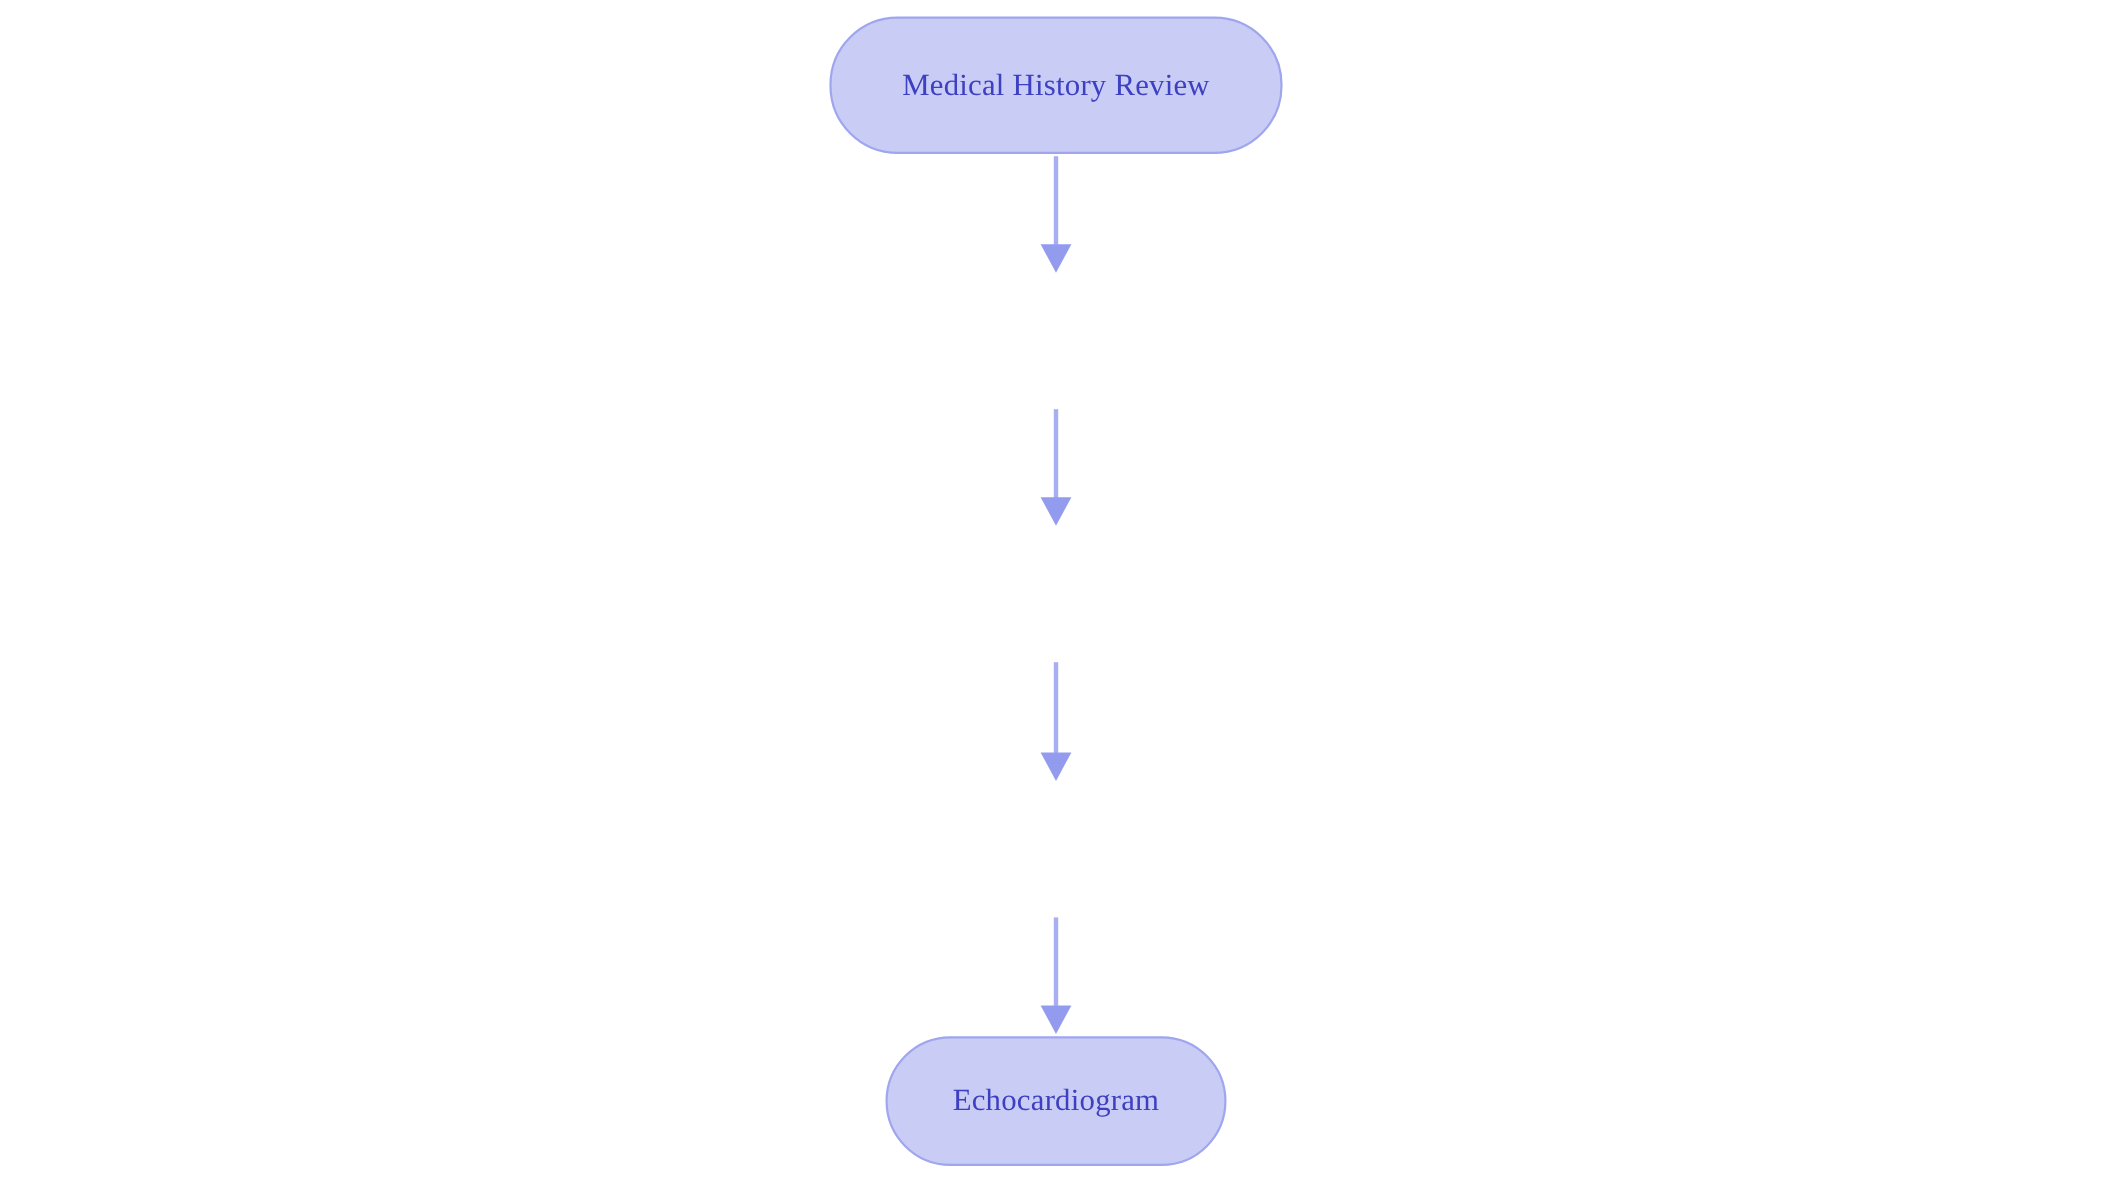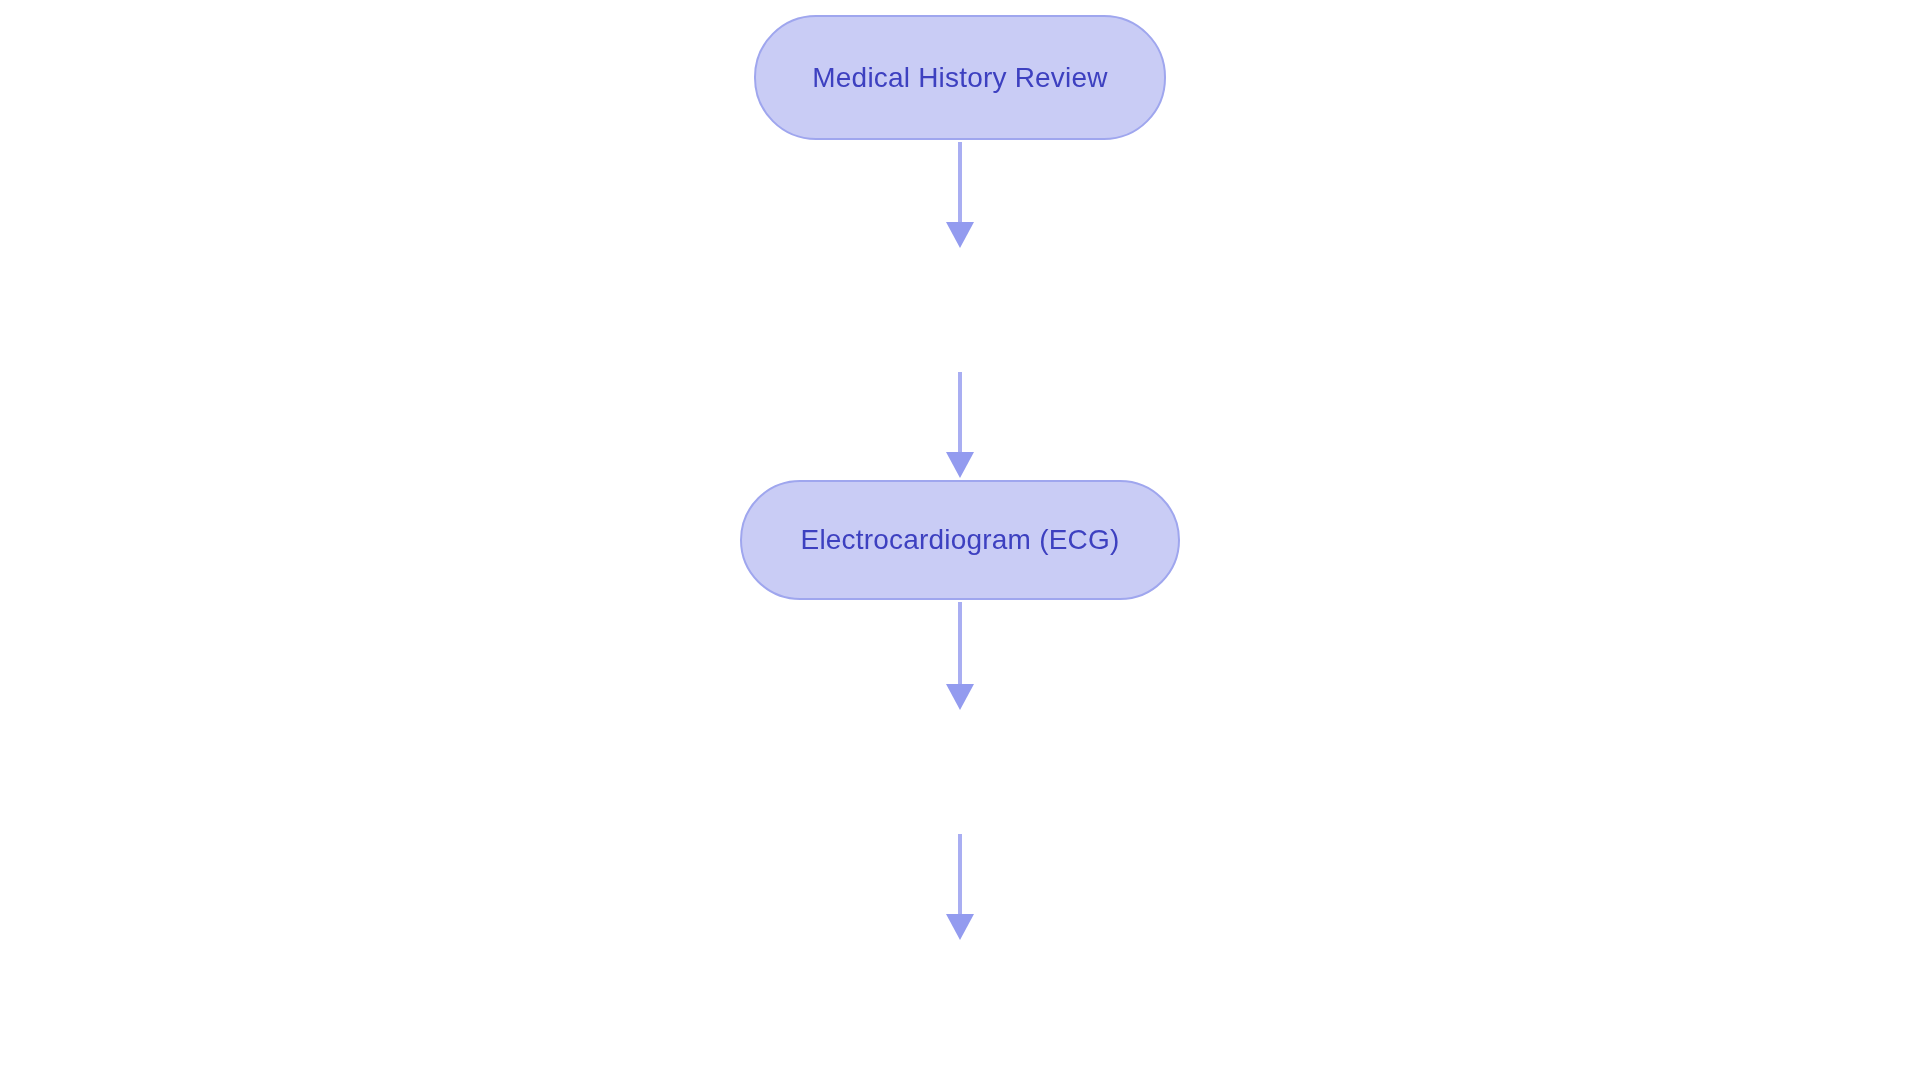--- a/index.html
+++ b/index.html
@@ -3,21 +3,21 @@
 <meta charset="utf-8">
 <style>
   :root {
     --node-fill: #c9ccf5;
     --node-border: #9fa6ee;
     --node-text: #3d40c0;
     --arrow-line: #a9aef2;
     --arrow-head: #939bef;
     --bg: #ffffff;
   }
-  * { margin: 0; padding: 0; box-sizing: border-box; }
+  * { margin: 0; padding: 0; box-sizing: border-box; font-family: Liberation Serif, serif; }
   html, body {
     width: 1920px;
     height: 1083px;
     background: var(--bg);
     overflow: hidden;
     font-family: "Liberation Sans", sans-serif;
   }
   .canvas {
     position: relative;
     width: 1920px;
@@ -91,29 +91,29 @@
     <div class="shaft"></div>
     <div class="head"></div>
   </div>
 
 
   <div class="arrow" id="a1">
     <div class="shaft"></div>
     <div class="head"></div>
   </div>
 
-  <div class="node" id="n2">
-    <span>Electrocardiogram (ECG)</span>
-  </div>
 
   <div class="arrow" id="a2">
     <div class="shaft"></div>
     <div class="head"></div>
   </div>
 
 
   <div class="arrow" id="a3">
     <div class="shaft"></div>
     <div class="head"></div>
   </div>
 
+  <div class="node" id="n4">
+    <span>Echocardiogram</span>
+  </div>
 
 </div>
 
 </body></html>

